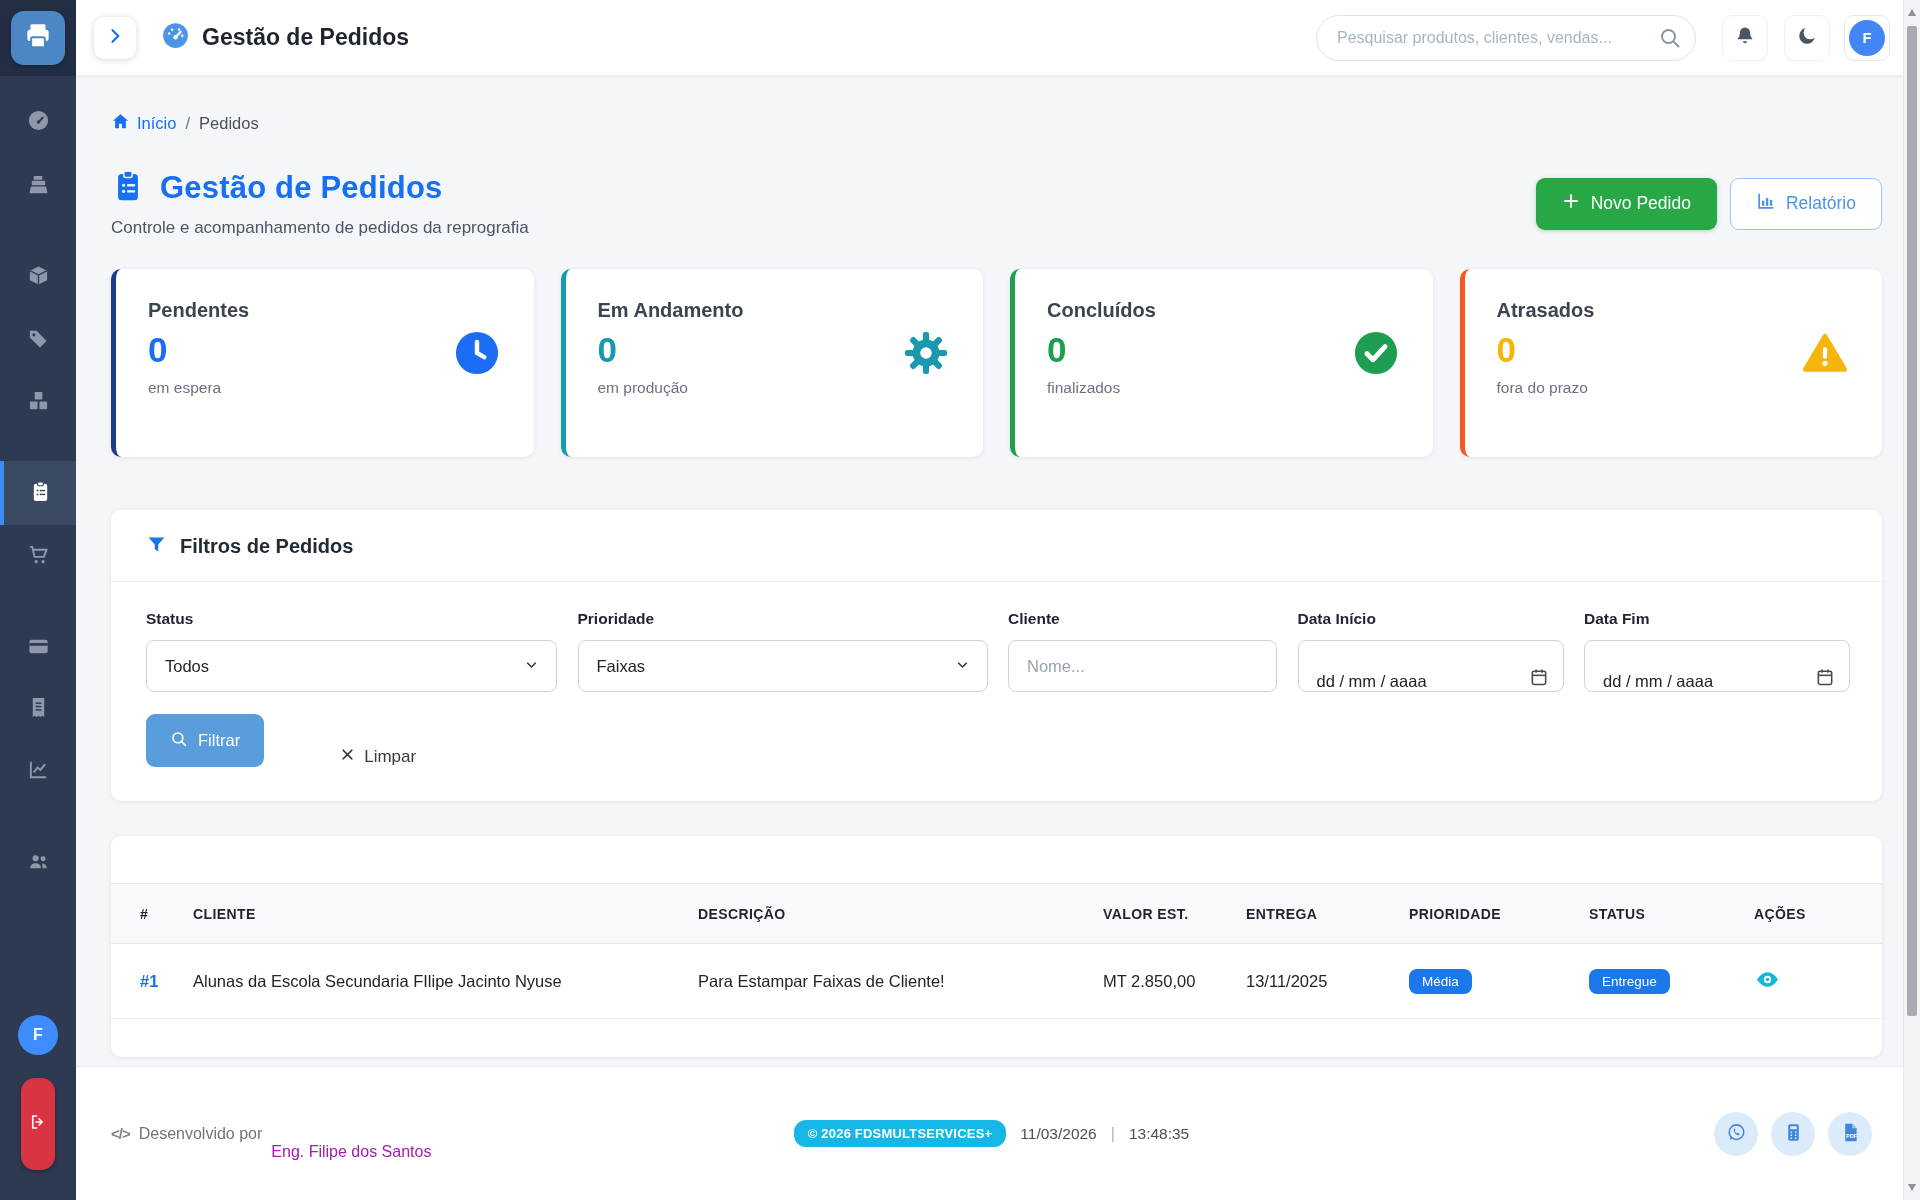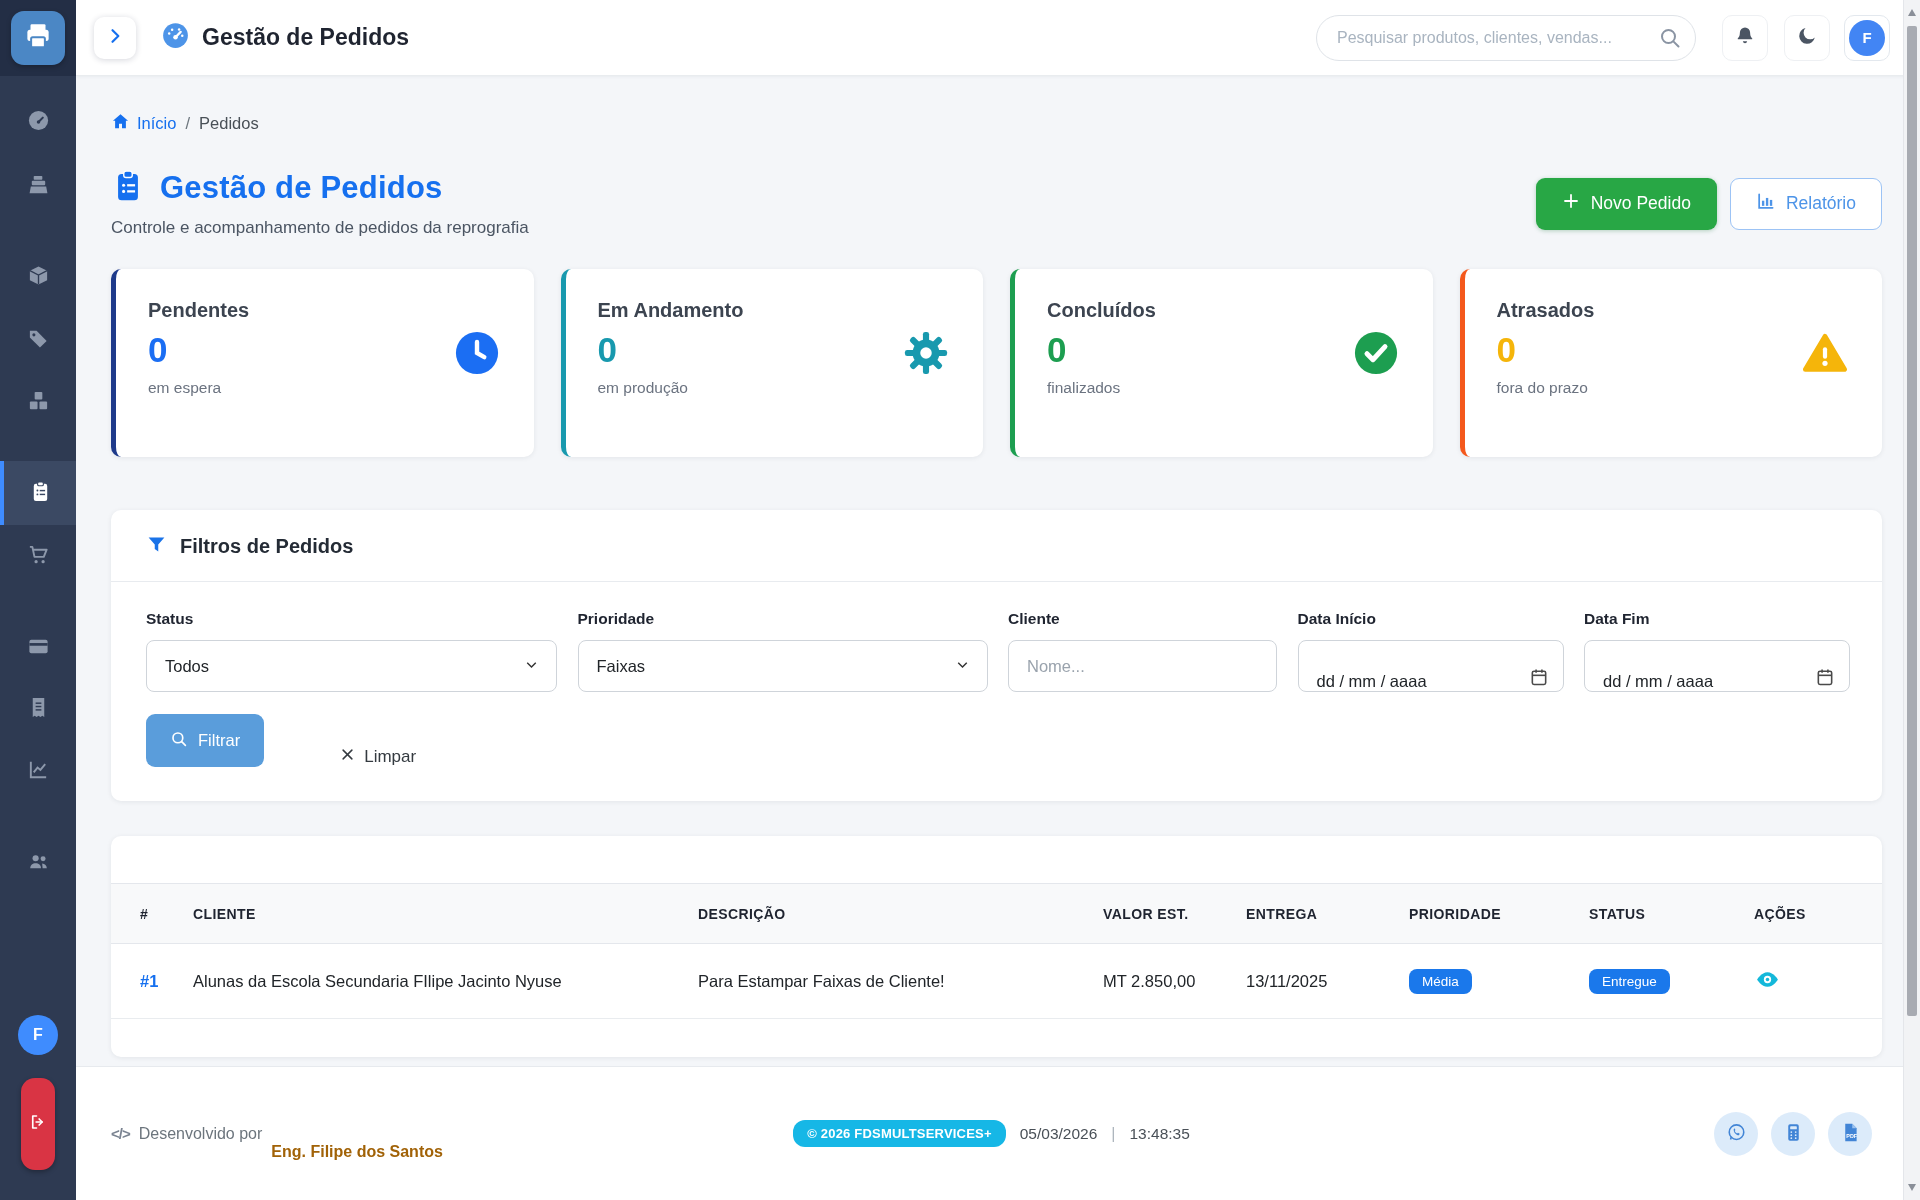--- a/index.html
+++ b/index.html
@@ -100,21 +100,21 @@
   th:first-child, td:first-child { padding-left:29px; }
   .cell-id { color:#1670ef; font-weight:700; }
   .badge { display:inline-block; padding:5px 13px; border-radius:8px; background:#1a78eb; color:#fff; font-size:13.5px; }
   .eye-btn { width:26px; height:26px; border:none; background:none; cursor:pointer; padding:0; }
   .eye-btn svg { width:25px; height:25px; }
 
   
   .page-footer { position:absolute; left:0; bottom:0; width:1844px; height:134px; background:#fff; border-top:1px solid #e7eaee; display:flex; align-items:center; padding:0 48px 0 35px; }
   .foot-left { flex:1; display:flex; align-items:center; gap:9px; font-size:16px; color:#6c757d; }
   .code-glyph { color:#7a8391; font-weight:700; font-size:15px; letter-spacing:-1px; }
-  .dev-name { color:#a16207; font-weight:700;margin-top:36px; }
+  .dev-name { color:#a21caf; font-weight:400;margin-top:36px; }
   .foot-center { display:flex; align-items:center; gap:14px; }
   .copy-badge { background:#16b7e6; color:#fff; font-size:13px; font-weight:700; padding:6px 14px; border-radius:12px; letter-spacing:.2px; }
   .foot-date, .foot-time { font-size:15.5px; color:#495057; }
   .foot-sep { color:#adb5bd; }
   .foot-right { flex:1; display:flex; justify-content:flex-end; gap:13px; }
   .foot-icon-btn { width:44px; height:44px; border-radius:50%; border:none; background:#dcebfa; display:flex; align-items:center; justify-content:center; cursor:pointer; color:#4285d6; }
   .foot-icon-btn svg { width:21px; height:21px; }
 
   
   .scrollbar { position:absolute; right:0; top:0; width:17px; height:1200px; background:#f2f3f5; border-left:1px solid #e4e6ea; z-index:40; }
@@ -491,21 +491,21 @@
     </div>
 
     <footer class="page-footer">
       <div class="foot-left">
         <span class="code-glyph">&lt;/&gt;</span>
         <span>Desenvolvido por</span>
         <span class="dev-name">Eng. Filipe dos Santos</span>
       </div>
       <div class="foot-center">
         <span class="copy-badge">© 2026 FDSMULTSERVICES+</span>
-        <span class="foot-date">05/03/2026</span>
+        <span class="foot-date">11/03/2026</span>
         <span class="foot-sep">|</span>
         <span class="foot-time">13:48:35</span>
       </div>
       <div class="foot-right">
         <button class="foot-icon-btn">
           <span><svg viewBox="0 0 24 24">
                 <circle cx="12" cy="11.6" r="8.3" fill="none" stroke="currentColor" stroke-width="1.8"></circle>
                 <path d="M5.2 19.9l1-3.2" stroke="currentColor" stroke-width="1.8" fill="none"></path>
                 <path d="M8.8 8.2c-.3 3.4 2.4 6.6 6 7l.9-1.9-2-1.1-1 .8c-1.3-.6-2.2-1.5-2.8-2.8l.9-1-1.1-2z" fill="currentColor"></path>
               </svg></span>

